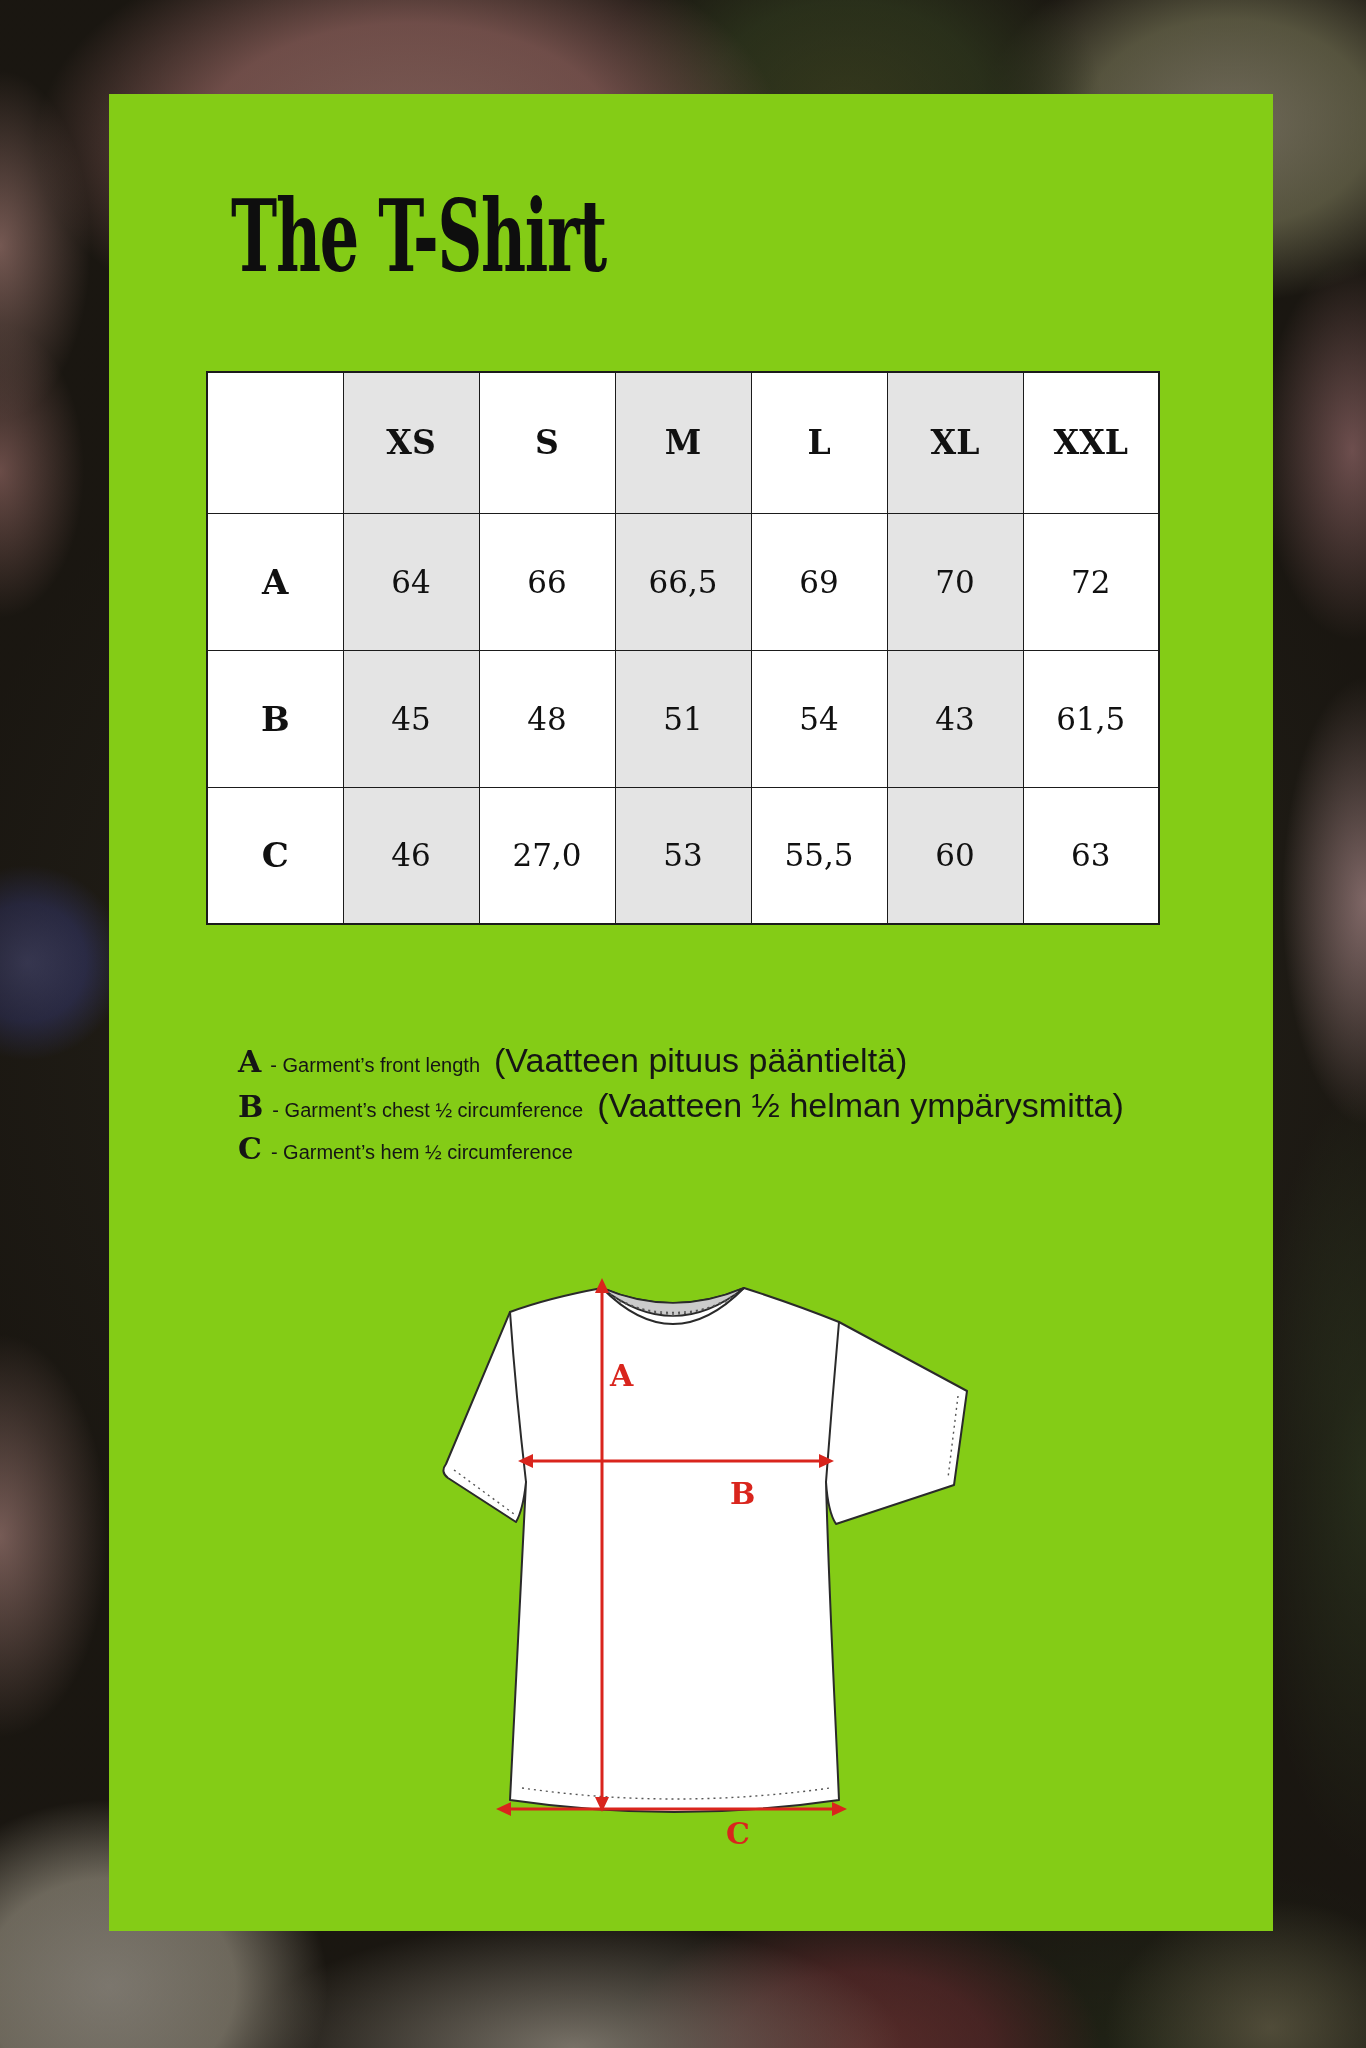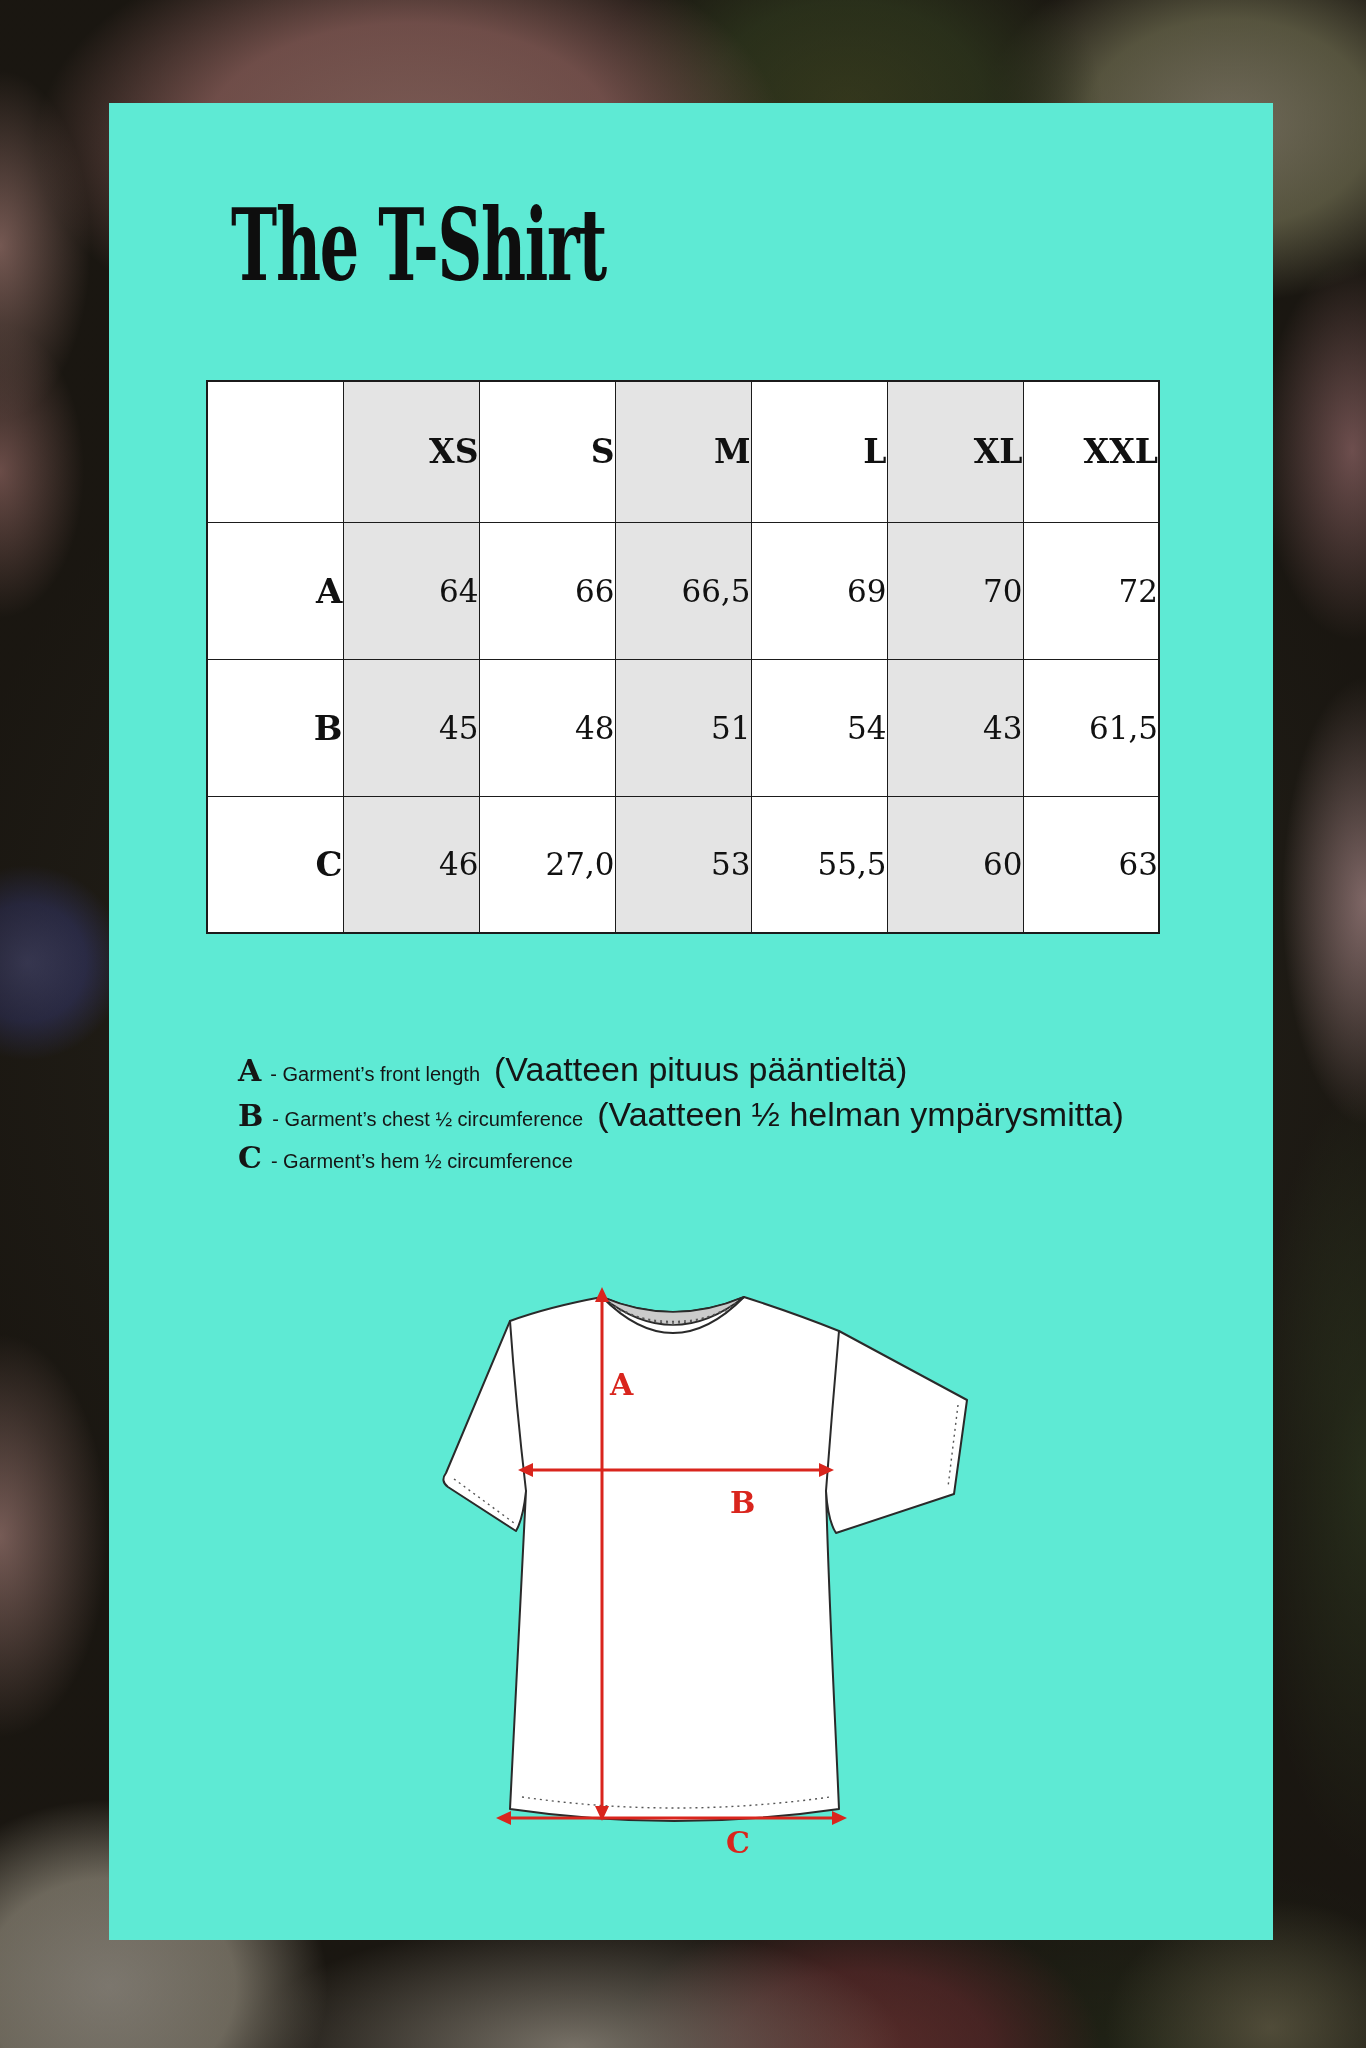--- a/index.html
+++ b/index.html
@@ -19,37 +19,37 @@
       radial-gradient(ellipse 120px 210px at 0% 23%, #c38b86 0%, rgba(130,85,75,0) 70%),
       radial-gradient(circle 130px at 2% 47%, #4a4c74 0%, #33355a 45%, rgba(40,40,70,0) 75%),
       radial-gradient(ellipse 150px 280px at 0% 75%, #dba9a2 0%, rgba(150,100,90,0) 72%),
       radial-gradient(ellipse 280px 240px at 8% 97%, #e6e0d2 0%, #c9c2ae 45%, rgba(150,140,120,0) 78%),
       radial-gradient(ellipse 440px 170px at 42% 100%, #ddd5c4 0%, rgba(160,150,130,0) 75%),
       radial-gradient(ellipse 320px 190px at 63% 100%, #9c4a49 0%, #7c3a3c 40%, rgba(90,45,45,0) 75%),
       radial-gradient(ellipse 420px 230px at 86% 100%, #2f3a22 0%, rgba(40,50,28,0) 80%);
     font-family:"Liberation Sans", sans-serif;
   }
   .card{
-    position:absolute;left:109px;top:103px;width:1164px;height:1837px;
-    background:#5eead4;
+    position:absolute;left:109px;top:94px;width:1164px;height:1837px;
+    background:#84cc16;
   }
   .page-title{
     position:absolute;left:122px;top:92px;margin:0;
     font-family:"DejaVu Serif", serif;font-weight:700;font-size:100px;line-height:1;
     color:#0e0e0e;letter-spacing:-2px;white-space:nowrap;
     transform:scaleX(.62);transform-origin:left top;
   }
   table.size-table{
     position:absolute;left:97px;top:277px;width:954px;
     border-collapse:collapse;table-layout:fixed;
     border:2.5px solid #1b1b1b;
     font-family:"DejaVu Serif", serif;color:#111;
   }
   .size-table th,.size-table td{
-    border:1.5px solid #1b1b1b;text-align:right;vertical-align:middle;padding:0;
+    border:1.5px solid #1b1b1b;text-align:center;vertical-align:middle;padding:0;
     background:#ffffff;
   }
   .size-table thead tr{height:141px;}
   .size-table tbody tr{height:137px;}
   .size-table th.size{font-size:33px;font-weight:700;}
   .size-table td.rowlabel{font-size:34px;font-weight:700;}
   .size-table td.val{font-size:31px;font-weight:400;margin-left:11px;}
   .size-table .shade{background:#e4e4e4;}
   .legend{position:absolute;left:129px;top:947px;color:#151515;}
   .legend-row{height:45px;display:flex;align-items:baseline;white-space:nowrap;}

